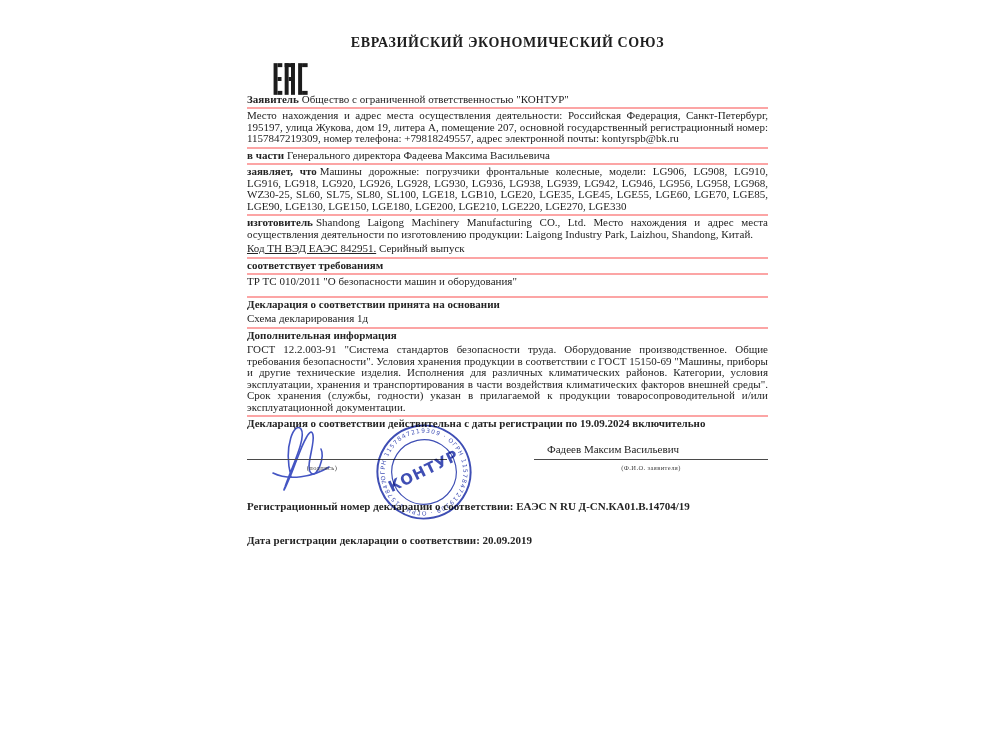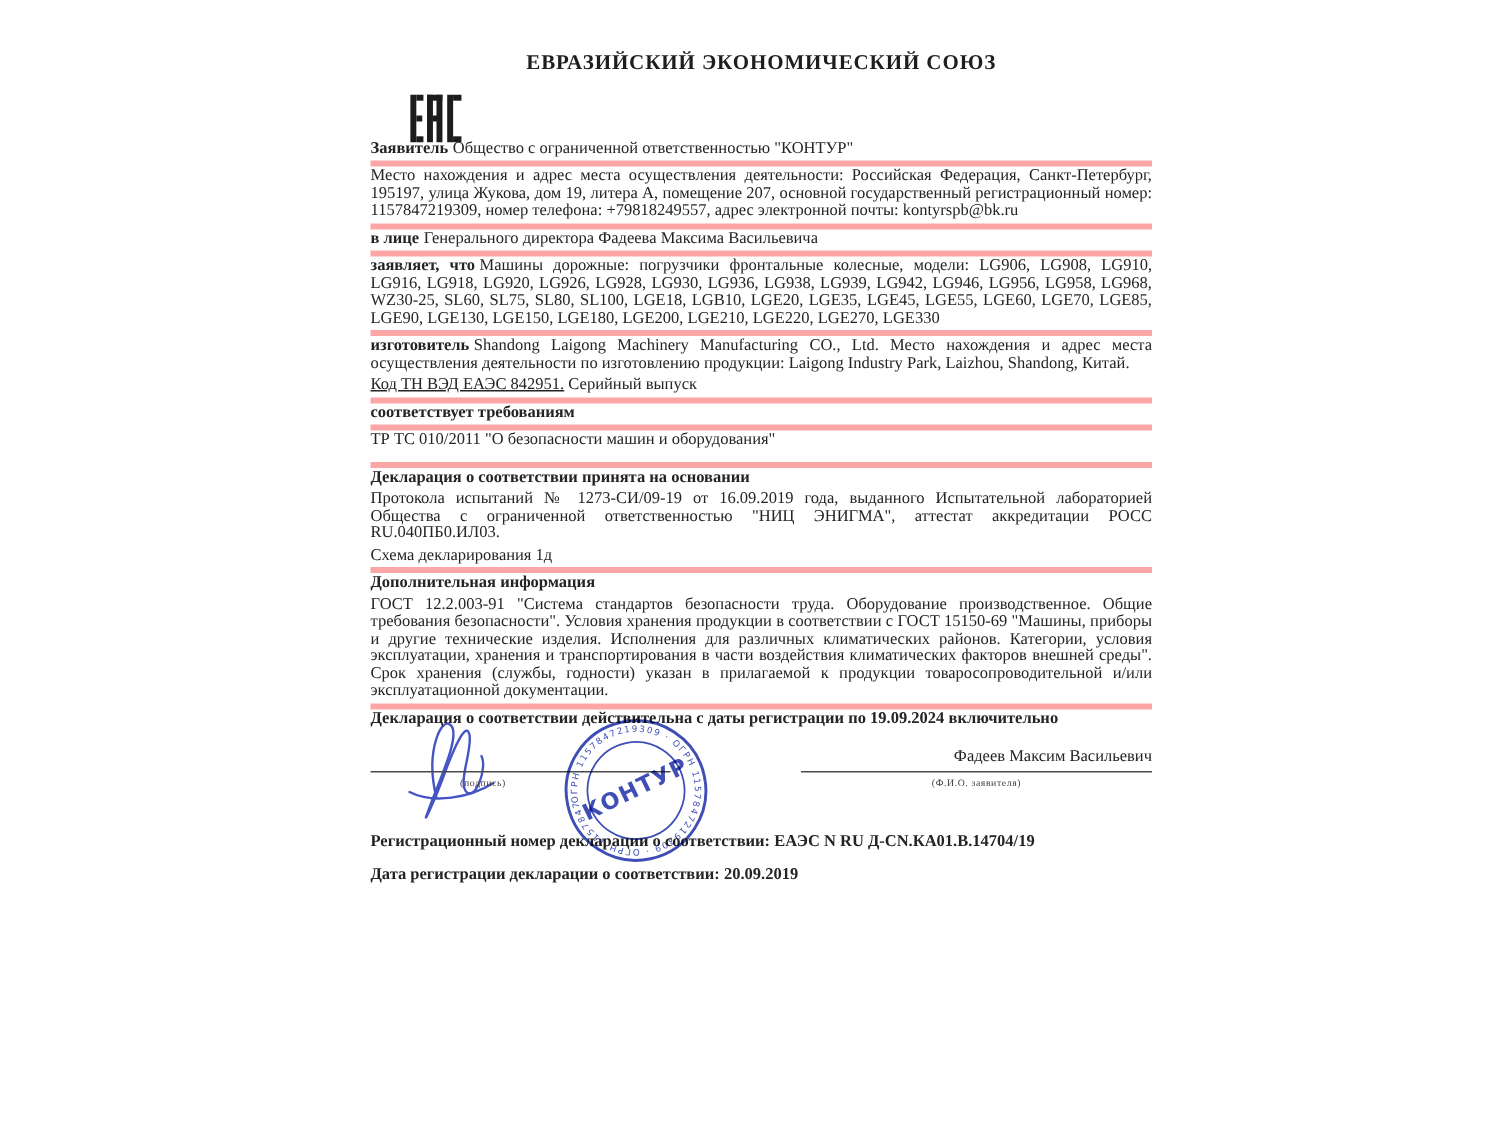--- a/index.html
+++ b/index.html
@@ -3,47 +3,47 @@
 <meta charset="utf-8">
 <style>
   html,body{margin:0;padding:0;background:#fff;}
   .page{position:relative;width:852px;height:750px;background:#ffffff;overflow:hidden;
         font-family:"Liberation Serif", serif;color:#242424;}
   .doc{position:absolute;left:247px;top:28px;width:521px;font-size:11px;line-height:11.5px;}
   .doc-title{text-align:center;font-weight:bold;font-size:14px;line-height:15.5px;
              letter-spacing:.6px;margin:7px 0 0 0;color:#1e1e1e;}
   .eac-logo{position:absolute;left:25px;top:31px;width:38px;height:40px;}
   .row{margin:0;padding:1px 0 2px 0;}
-  .rule{border-bottom:4px solid #fca5a5;}
+  .rule{border-bottom:2px solid #fca5a5;}
   .first{margin-top:42px;}
   .just{text-align:justify;}
   .lead{font-weight:bold;margin-right:3px;}
   .u{text-decoration:underline;text-align:center;}
   .gap-b{padding-bottom:8px;}
   .bold{font-weight:bold;}
   
   .sig-area{position:relative;height:64px;margin-top:1px;}
   .sig-line-left{position:absolute;left:0;top:26px;width:200px;border-top:1px solid #4a4a4a;}
   .sig-line-right{position:absolute;left:287px;top:26px;width:234px;border-top:1px solid #4a4a4a;}
   .cap{position:absolute;font-size:6.5px;letter-spacing:.4px;color:#3c3c3c;text-align:center;}
   .cap-left{left:20px;top:29px;width:110px;}
   .cap-right{left:287px;top:29px;width:234px;}
-  .sig-name{position:absolute;left:287px;top:11px;width:234px;text-align:right;font-size:11px;}
+  .sig-name{position:absolute;left:300px;top:11px;width:234px;text-align:left;font-size:11px;}
   .sig-scribble{position:absolute;left:14px;top:-18px;width:80px;height:84px;
                 mix-blend-mode:multiply;opacity:.95;}
   .stamp{position:absolute;left:128px;top:-10px;width:98px;height:98px;
          mix-blend-mode:multiply;opacity:.92;transform:rotate(-12deg);z-index:3;}
   .stamp-center{position:absolute;left:128px;top:-10px;width:98px;height:98px;display:flex;
                 align-items:center;justify-content:center;transform:rotate(-26deg);
                 font-family:"DejaVu Sans", sans-serif;font-weight:bold;font-size:15px;
                 letter-spacing:1px;color:#2e3fae;mix-blend-mode:multiply;opacity:.92;z-index:4;}
   
   .footer-line{margin:0;padding:0;font-weight:bold;font-size:11px;}
   .f1{margin-top:4px;}
-  .f2{margin-top:10px;}
+  .f2{margin-top:23px;}
 </style>
 </head>
 <body>
 
 <div class="page">
   <div class="doc">
 
     <div class="doc-title">
       <div>ЕВРАЗИЙСКИЙ ЭКОНОМИЧЕСКИЙ СОЮЗ</div>
     </div>
@@ -66,21 +66,21 @@
 
     <p class="row rule first">
       <span class="lead">Заявитель</span><span>Общество с ограниченной ответственностью "КОНТУР"</span>
     </p>
 
     <p class="row rule just">
       <span>Место нахождения и адрес места осуществления деятельности: Российская Федерация, Санкт-Петербург, 195197, улица Жукова, дом 19, литера А, помещение 207, основной государственный регистрационный номер: 1157847219309, номер телефона: +79818249557, адрес электронной почты: kontyrspb@bk.ru</span>
     </p>
 
     <p class="row rule">
-      <span class="lead">в лице</span><span>Генерального директора Фадеева Максима Васильевича</span>
+      <span class="lead">в части</span><span>Генерального директора Фадеева Максима Васильевича</span>
     </p>
 
     <p class="row rule just">
       <span class="lead">заявляет, что</span><span>Машины дорожные: погрузчики фронтальные колесные,  модели: LG906, LG908, LG910, LG916, LG918, LG920, LG926, LG928, LG930, LG936, LG938, LG939, LG942, LG946, LG956, LG958, LG968, WZ30-25, SL60, SL75, SL80, SL100, LGE18, LGB10, LGE20, LGE35, LGE45, LGE55, LGE60, LGE70, LGE85, LGE90, LGE130, LGE150, LGE180, LGE200, LGE210, LGE220, LGE270, LGE330</span>
     </p>
 
     <p class="row just">
       <span class="lead">изготовитель</span><span>Shandong Laigong Machinery Manufacturing CO., Ltd. Место нахождения и адрес места осуществления деятельности по изготовлению продукции: Laigong Industry Park, Laizhou, Shandong, Китай.</span>
     </p>
 
@@ -94,23 +94,20 @@
     </p>
 
     <p class="row gap-b rule">
       <span>ТР ТС 010/2011 "О безопасности машин и оборудования"</span>
     </p>
 
     <p class="row">
       <span class="lead">Декларация о соответствии принята на основании</span>
     </p>
 
-    <p class="row just">
-      <span>Протокола испытаний № 1273-СИ/09-19 от 16.09.2019 года, выданного Испытательной лабораторией Общества с ограниченной ответственностью "НИЦ ЭНИГМА", аттестат аккредитации РОСС RU.040ПБ0.ИЛ03.</span>
-    </p>
 
     <p class="row rule">
       <span>Схема декларирования 1д</span>
     </p>
 
     <p class="row">
       <span class="lead">Дополнительная информация</span>
     </p>
 
     <p class="row rule just">

